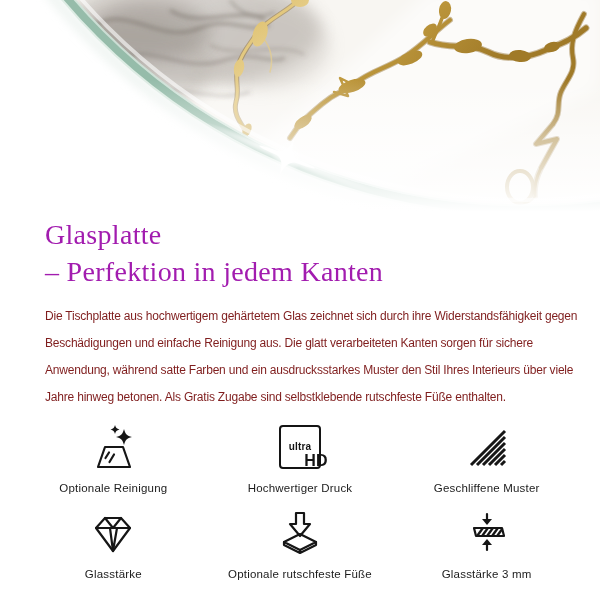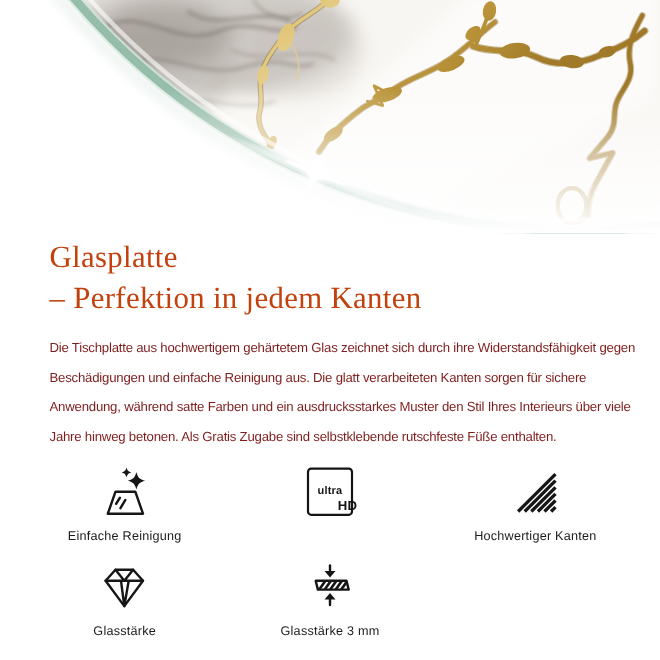--- a/index.html
+++ b/index.html
@@ -5,38 +5,38 @@
   * { margin:0; padding:0; box-sizing:border-box; }
   html,body { width:600px; height:600px; background:#ffffff; overflow:hidden;
               font-family:"Liberation Sans", sans-serif; }
 
   .hero { position:relative; width:600px; height:212px; }
   .hero svg { display:block; }
 
   .content { padding:0 45px; }
 
   h1 { font-family:"Liberation Serif", serif; font-weight:400;
-       font-size:28px; line-height:37px; color:#c2410c; letter-spacing:0.3px;
+       font-size:28px; line-height:37px; color:#a21caf; letter-spacing:0.3px;
        margin-top:4px; }
 
   .desc { margin-top:13px; width:535px; font-size:12px; line-height:27px;
           letter-spacing:-0.2px; color:#7f1d1d; }
 
   .features { margin:12px 20px 0; display:grid;
               grid-template-columns:1fr 1fr 1fr; row-gap:14px; }
   .feature { display:flex; flex-direction:column; align-items:center; }
   .feature .icon-box { height:48px; display:flex; align-items:center; justify-content:center; }
   .feature .label { margin-top:10px; font-size:11.5px; line-height:14px;
                     color:#1b1b1b; letter-spacing:0.2px; text-align:center; }
 
   .hd-badge { width:42px; height:44px; border:2.5px solid #141414; border-radius:4px;
               display:flex; flex-direction:column; align-items:center; justify-content:center;
               color:#141414; }
   .hd-badge .hd-top { font-size:10px; font-weight:600; line-height:11px; letter-spacing:0.2px;margin-top:16px; }
-  .hd-badge .hd-bottom { font-size:12px; font-weight:700; line-height:17px; letter-spacing:0.3px;margin-left:32px; }
+  .hd-badge .hd-bottom { font-size:16px; font-weight:700; line-height:17px; letter-spacing:0.3px;margin-left:32px; }
 
   .ic { stroke:#161616; fill:none; stroke-width:2.2; stroke-linecap:round; stroke-linejoin:round; }
   .ic-fill { fill:#161616; stroke:none; }
 </style>
 </head>
 <body>
 
 <div class="hero">
   <svg width="600" height="212" viewBox="0 0 600 212">
     <defs>
@@ -162,58 +162,69 @@
 <div class="features">
 
   <div class="feature">
     <div class="icon-box">
       <svg width="48" height="48" viewBox="0 0 48 48">
         <path class="ic" d="M16 24 L34 24 L41 44 L9 44 Z"></path>
         <path class="ic" stroke-width="1.8" d="M16.5 35 L20 29.5 M20.5 39 L25 31.5"></path>
         <path class="ic-fill" d="M35 6 C36.4 11.2 37.8 12.6 43 14 C37.8 15.4 36.4 16.8 35 22 C33.6 16.8 32.2 15.4 27 14 C32.2 12.6 33.6 11.2 35 6 Z M26 2 C26.8 4.9 27.6 5.7 30.5 6.5 C27.6 7.3 26.8 8.1 26 11 C25.2 8.1 24.4 7.3 21.5 6.5 C24.4 5.7 25.2 4.9 26 2 Z"></path>
       </svg>
     </div>
-    <div class="label">Einfache Reinigung</div>
+    <div class="label">Optionale Reinigung</div>
   </div>
 
   <div class="feature">
     <div class="icon-box">
       <div class="hd-badge">
         <div class="hd-top">ultra</div>
         <div class="hd-bottom">HD</div>
       </div>
     </div>
+    <div class="label">Hochwertiger Druck</div>
   </div>
 
   <div class="feature">
     <div class="icon-box">
       <svg width="48" height="48" viewBox="0 0 48 48">
         <g stroke="#161616" stroke-width="3">
           <line x1="8" y1="42" x2="42" y2="8"></line>
           <line x1="14" y1="42" x2="42" y2="14"></line>
           <line x1="20" y1="42" x2="42" y2="20"></line>
           <line x1="26" y1="42" x2="42" y2="26"></line>
           <line x1="32" y1="42" x2="42" y2="32"></line>
           <line x1="38" y1="42" x2="42" y2="38"></line>
         </g>
       </svg>
     </div>
-    <div class="label">Hochwertiger Kanten</div>
+    <div class="label">Geschliffene Muster</div>
   </div>
 
   <div class="feature">
     <div class="icon-box">
       <svg width="48" height="48" viewBox="0 0 48 48">
         <path class="ic" stroke-width="2.4" d="M7 19 L16 9 L32 9 L41 19 L24 42 Z"></path>
         <path class="ic" stroke-width="1.8" d="M7 19 L41 19 M16 9 L24 19 M32 9 L24 19 M21 19 L24 42 M28 19 L24 42"></path>
       </svg>
     </div>
     <div class="label">Glasstärke</div>
   </div>
 
+  <div class="feature">
+    <div class="icon-box">
+      <svg width="48" height="48" viewBox="0 0 48 48">
+        <path class="ic" d="M8 33 L24 25 L40 33 L24 41 Z"></path>
+        <path class="ic" d="M8 33 L8 36 L24 44 L40 36 L40 33 M24 41 L24 44"></path>
+        <path class="ic" fill="#ffffff" d="M20 4 L28 4 L28 15 L34 15 L24 27 L14 15 L20 15 Z"></path>
+      </svg>
+    </div>
+    <div class="label">Optionale rutschfeste Füße</div>
+  </div>
 
   <div class="feature">
     <div class="icon-box">
       <svg width="48" height="48" viewBox="0 0 48 48">
         <defs>
           <clipPath id="barClip">
               <path d="M11 19 L39 19 L41 27 L13 27 Z"></path>
             </clipPath>
         </defs>
         <path class="ic" stroke-width="2" d="M11 19 L39 19 L41 27 L13 27 Z"></path>

